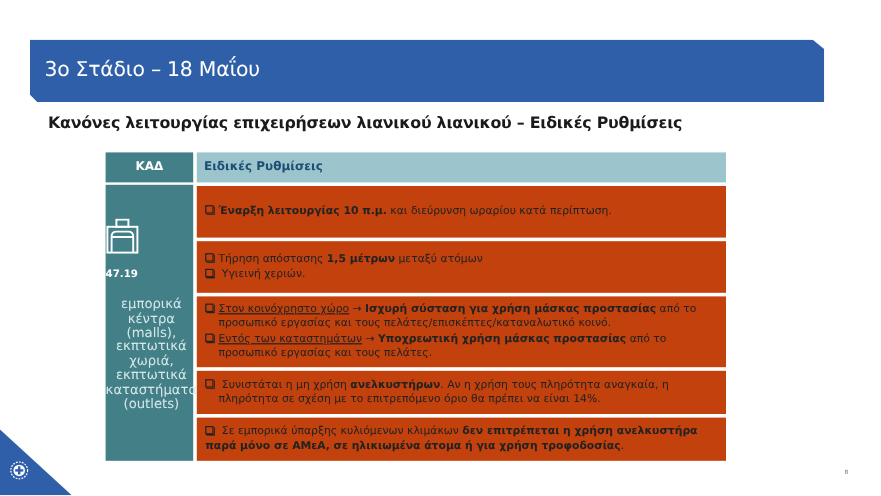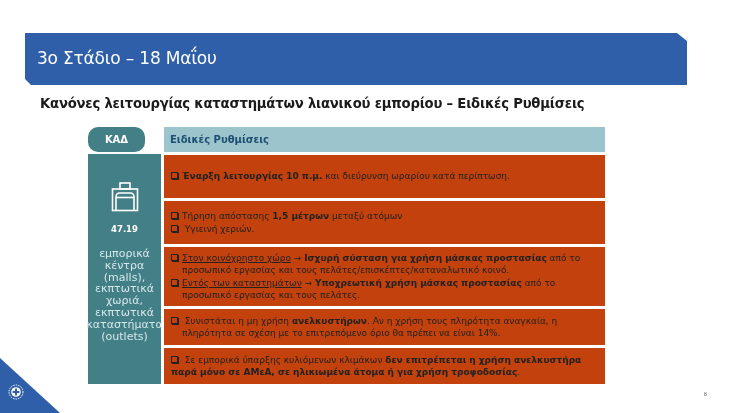--- a/index.html
+++ b/index.html
@@ -14,30 +14,29 @@
   .banner-title {
     position: absolute; left: 37px; top: 48px; font-size: 17px; color: #ffffff;
     font-family: "DejaVu Sans", sans-serif; letter-spacing: -0.2px;
   }
   .subtitle {
     position: absolute; left: 40px; top: 96px; font-size: 13.2px; font-weight: bold; color: #1a1a1a;
     font-family: "DejaVu Sans", sans-serif; letter-spacing: -0.2px;
   }
 
   .kad-header {
-    position: absolute; left: 88px; top: 127px; width: 57px; height: 25px;
+    position: absolute; left: 88px; top: 127px; width: 73px; height: 25px;
     background: #437f87; color: #fff; font-size: 10px; font-weight: bold;
     display: flex; align-items: center; justify-content: center;
     font-family: "DejaVu Sans", sans-serif;
-    border-radius: 10px;
   }
   .kad-body {
     position: absolute; left: 88px; top: 154px; width: 73px; height: 230px;
     background: #437f87; color: #e8f2f3;
-    display: flex; flex-direction: column; align-items: center;
+    display: flex; flex-direction: column; align-items: flex-start;
     font-family: "DejaVu Sans", sans-serif;
   }
   .bag-icon { margin-top: 28px; width: 28px; height: 30px; }
   .kad-code { margin-top: 12px; font-size: 8.5px; font-weight: bold; color: #ffffff; }
   .kad-desc { margin-top: 14px; font-size: 11px; line-height: 11.8px; text-align: center; color: #d6e8ea; }
 
   .rules-header {
     position: absolute; left: 164px; top: 127px; width: 441px; height: 25px;
     background: #9cc4cd; color: #1e4f73; font-size: 10px; font-weight: bold;
     display: flex; align-items: center; padding-left: 6px;
@@ -63,21 +62,21 @@
     background: #2e5fa8; clip-path: polygon(0 0, 100% 100%, 0 100%);
   }
   .emblem { position: absolute; left: 8px; top: 384px; width: 16px; height: 16px; }
   .page-num { position: absolute; left: 704px; top: 391px; font-size: 5px; color: #666; }
 </style>
 </head>
 <body>
 
 <div class="banner"></div>
 <div class="banner-title">3ο Στάδιο – 18 Μαΐου</div>
-<div class="subtitle">Κανόνες λειτουργίας καταστημάτων λιανικού εμπορίου – Ειδικές Ρυθμίσεις</div>
+<div class="subtitle">Κανόνες λειτουργίας επιχειρήσεων λιανικού λιανικού – Ειδικές Ρυθμίσεις</div>
 
 <div class="kad-header">ΚΑΔ</div>
 <div class="kad-body">
   <svg class="bag-icon" viewBox="0 0 28 30" fill="none" stroke="#ffffff" stroke-width="1.6">
     <rect x="9" y="1" width="10" height="6"></rect>
     <rect x="1.5" y="7" width="25" height="21.5"></rect>
     <path d="M5 28.5 V15 Q5 11 9 11 H19 Q23 11 23 15 V28.5"></path>
     <line x1="5" y1="15.5" x2="23" y2="15.5"></line>
   </svg>
   <div class="kad-code">47.19</div>

